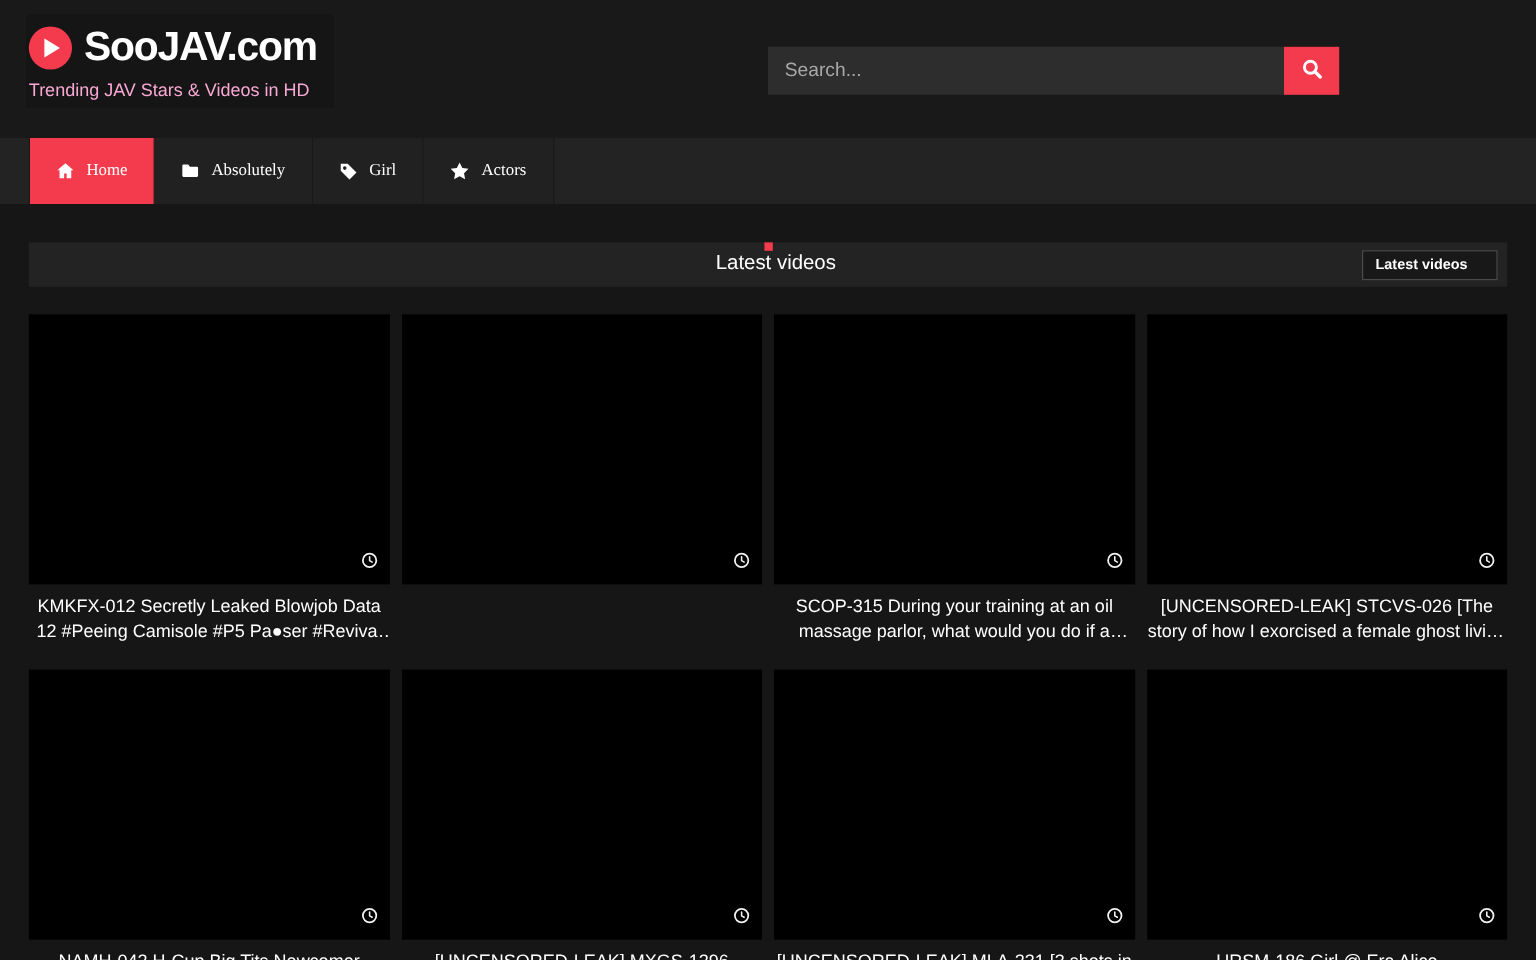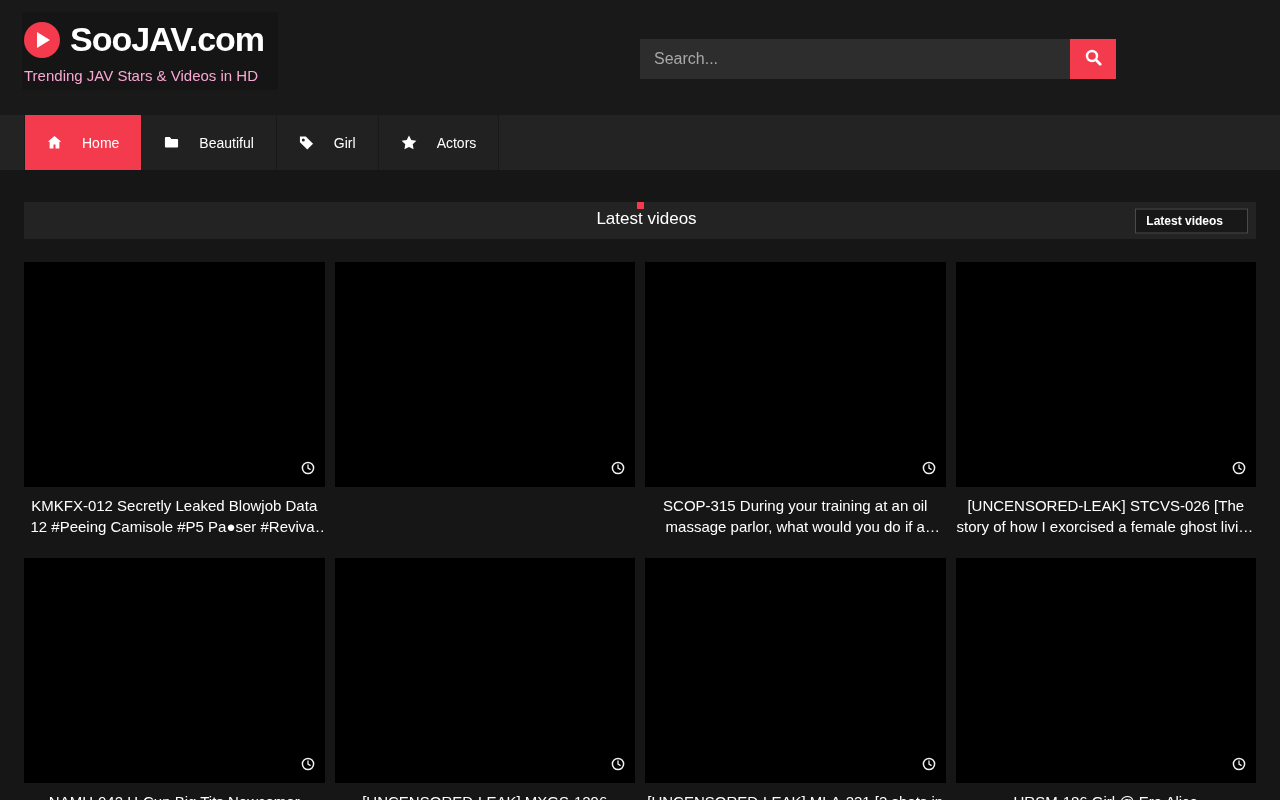--- a/index.html
+++ b/index.html
@@ -42,23 +42,23 @@
   .search-input::placeholder { color:#a8a8a8; opacity:1; }
   .search-btn {
     width:46px; height:40px; border:none; background:var(--accent);
     display:flex; align-items:center; justify-content:center; cursor:pointer;
   }
 
   
   .nav { height:55px; background:#232323; display:flex; align-items:stretch; }
   .nav-spacer-left { width:25px; border-right:1px solid #191919; }
   .nav-item {
-    display:flex; align-items:center; gap:20px;
+    display:flex; align-items:center; gap:10px;
     padding:0 22px; font-size:14px; color:#fff;
-    background:#212121; border-right:1px solid #191919; cursor:pointer;
+    background:#212121; border-right:1px solid #191919; cursor:pointer;font-family:Liberation Serif, serif;
   }
   .nav-item.active { background:var(--accent); }
   .nav-item svg { display:block; }
 
   
   .section-head {
     width:1232px; margin:32px auto 0; height:37px;
     background:#232323; display:flex; align-items:center; position:relative;flex-direction:column;
   }
   .accent-bar { width:7px; height:37px; background:var(--accent); flex:0 0 7px; }
@@ -132,21 +132,21 @@
     </span>
     <span>Home</span>
   </div>
 
   <div class="nav-item">
     <span>
       <svg width="15" height="15" viewBox="0 0 16 16">
           <path fill="#fff" d="M1 3.2a1 1 0 0 1 1-1h4.2l1.6 2H14a1 1 0 0 1 1 1v7.1a1 1 0 0 1-1 1H2a1 1 0 0 1-1-1z"></path>
         </svg>
     </span>
-    <span>Beautiful</span>
+    <span>Absolutely</span>
   </div>
 
   <div class="nav-item">
     <span>
       <svg width="15" height="15" viewBox="0 0 16 16">
           <path fill="#fff" fill-rule="evenodd" d="M1 1.5h6.2L15 9.3 8.8 15.5 1 7.7zM4.6 3.8a1.6 1.6 0 1 0 0 3.2 1.6 1.6 0 0 0 0-3.2z"></path>
         </svg>
     </span>
     <span>Girl</span>
   </div>

